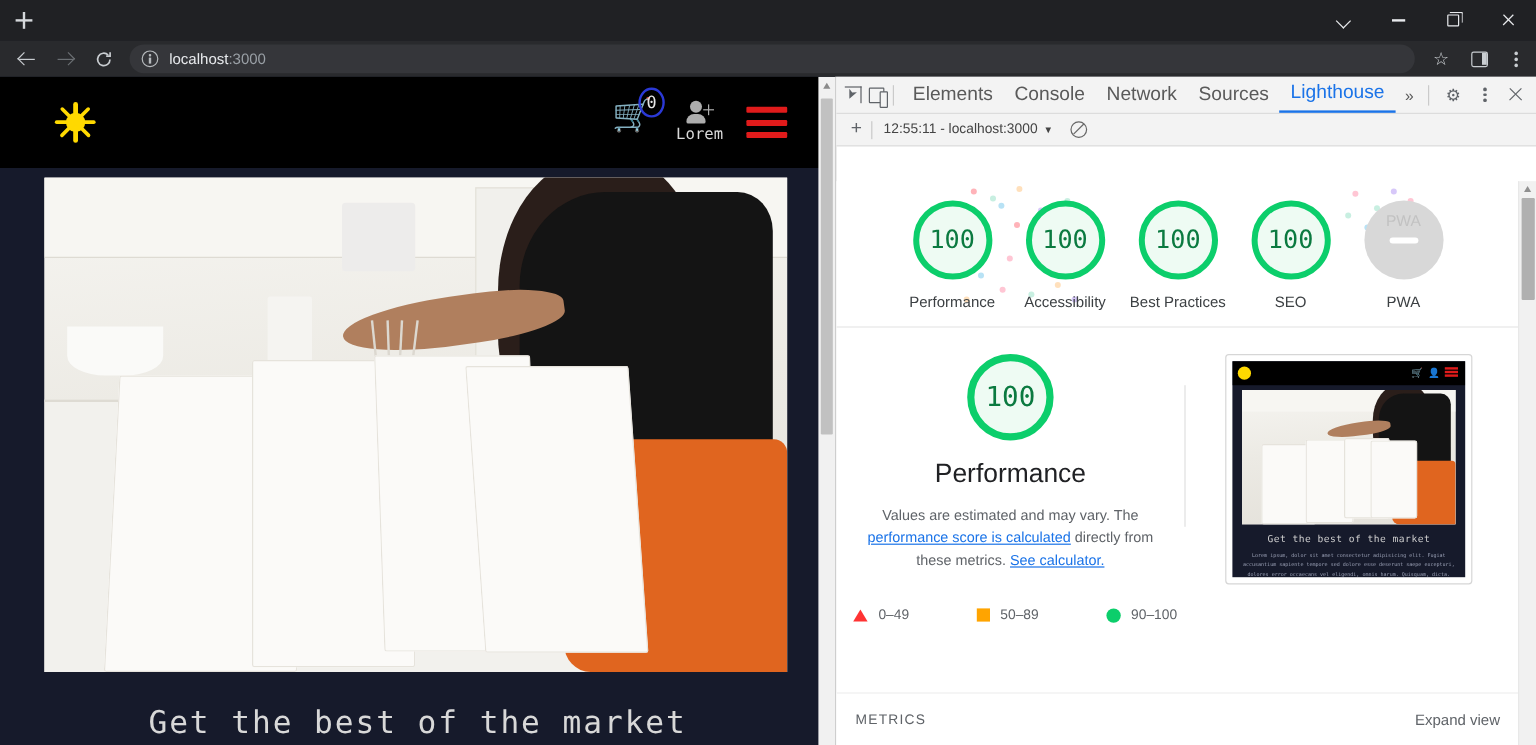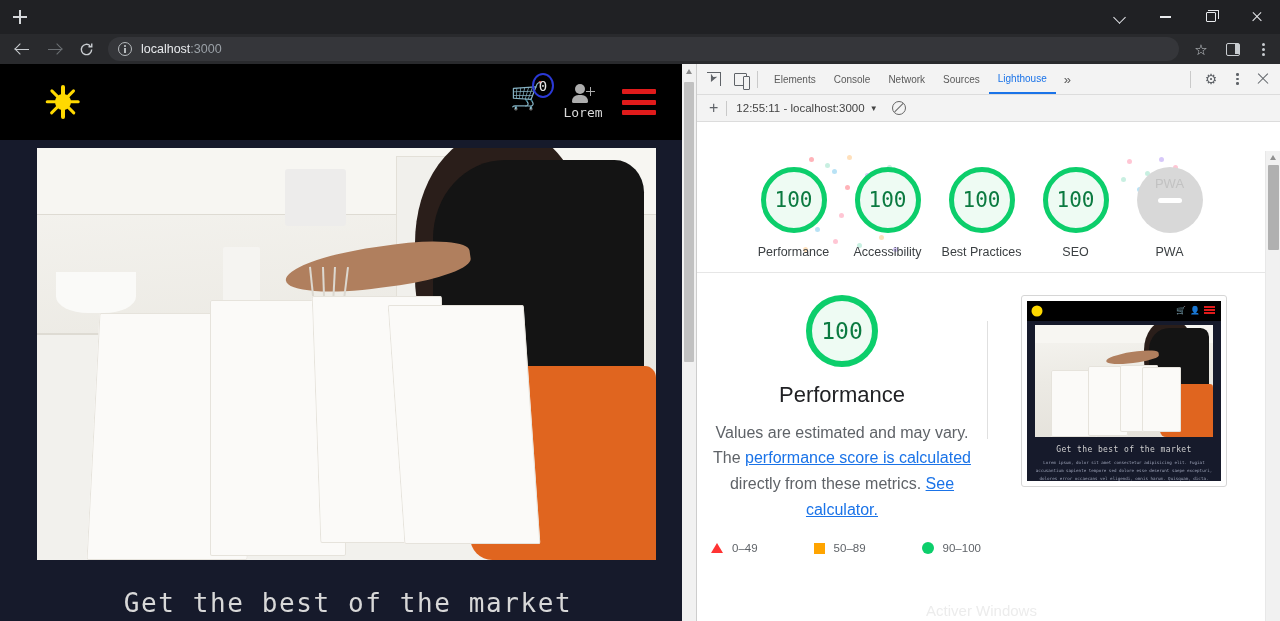--- a/index.html
+++ b/index.html
@@ -249,21 +249,21 @@
   .device-ic {
     width: 13px; height: 13px; border: 1.3px solid #5f6368; border-radius: 1px; position: relative;
   }
   .device-ic::after {
     content: ""; position: absolute; right: -4px; top: 2px; width: 5px; height: 12px;
     border: 1.3px solid #5f6368; border-radius: 1px; background: #f3f3f3;
   }
   .dt-sep { width: 1px; height: 17px; background: #cacaca; margin: 0 7px 0 4px; }
   .dt-tab {
     padding: 11px 9px; height: 30px; display: flex; align-items: center;
-    font-size: 10px; color: #5a5a5a; white-space: nowrap;
+    font-size: 16px; color: #5a5a5a; white-space: nowrap;
   }
   .dt-tab.active { color: #1a73e8; border-bottom: 2px solid #1a73e8; }
   .dt-more { padding: 0 8px; color: #5a5a5a; font-size: 13px; }
   .dt-right { margin-left: auto; display: flex; align-items: center; }
   .gear-ic { font-size: 14px; color: #5f6368; }
   .dt-kebab { width: 18px; height: 20px; position: relative; }
   .dt-kebab i { position: absolute; left: 8px; width: 2.6px; height: 2.6px; border-radius: 50%; background: #5f6368; }
   .dt-kebab i:nth-child(1) { top: 4px; }
   .dt-kebab i:nth-child(2) { top: 8.6px; }
   .dt-kebab i:nth-child(3) { top: 13.2px; }
@@ -340,21 +340,21 @@
 
   .perf-section { display: flex; padding: 22px 0 0 0; }
   .perf-left { width: 290px; display: flex; flex-direction: column; align-items: center; padding: 0 10px; }
   .big-ring {
     width: 72px; height: 72px; border-radius: 50%; border: 6px solid #0cce6b; background: #eefbf3;
     display: flex; align-items: center; justify-content: center;
     font-family: "DejaVu Sans Mono", monospace; font-size: 23px; color: #0b7a40;
   }
   .perf-title { margin-top: 15px; font-size: 22px; color: #202124; font-weight: normal; }
   .perf-desc {
-    margin-top: 12px; font-size: 16px; color: #5f6368; text-align: center; line-height: 1.6; max-width: 262px;
+    margin-top: 12px; font-size: 12px; color: #5f6368; text-align: center; line-height: 1.6; max-width: 262px;
   }
   .perf-desc a { color: #1a73e8; }
   .perf-vsep { width: 1px; background: #e0e0e0; height: 118px; margin-top: 26px; }
   .perf-right { flex: 1; display: flex; justify-content: center; padding-right: 6px; }
   .thumb-card {
     width: 206px; height: 192px; border: 1px solid #d6d6d6; border-radius: 3px;
     background: #fff; padding: 5px; position: relative; overflow: hidden;
   }
   .thumb-inner { width: 100%; height: 100%; background: #161a2b; position: relative; overflow: hidden; }
   .t-header { height: 20px; background: #000; display: flex; align-items: center; padding: 0 6px; }
@@ -705,20 +705,24 @@
           <span>50–89</span>
         </div>
         <div class="legend-item">
           <span class="lg-ci"></span>
           <span>90–100</span>
         </div>
       </div>
 
       <div class="watermark">Activer Windows</div>
 
+      <div class="metrics-bar">
+        <span class="metrics-label">METRICS</span>
+        <span class="expand-view">Expand view</span>
+      </div>
     </div>
 
     <div class="dt-scrollbar">
       <span class="up-arrow"></span>
       <span class="thumb"></span>
     </div>
   </div>
 </div>
 
 </body></html>

